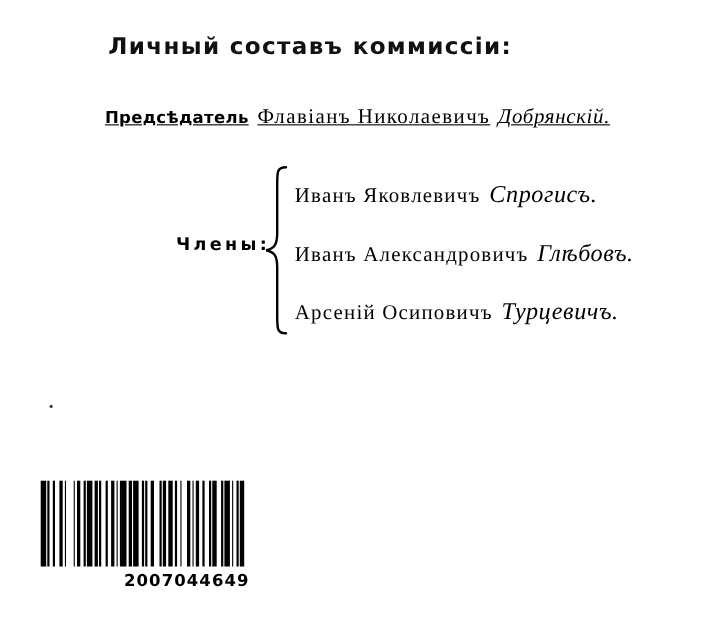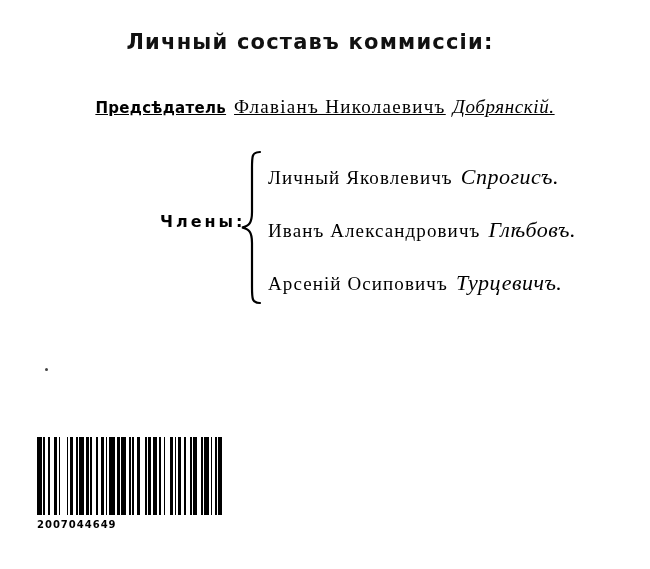--- a/index.html
+++ b/index.html
@@ -26,21 +26,20 @@
     position: absolute;
     top: 30px;
     left: 0;
     width: 564px;
     text-align: center;
     font-family: "DejaVu Sans", sans-serif;
     font-weight: bold;
     font-size: 21px;
     letter-spacing: 1.2px;
     color: #111;
-    margin-left: 28px;
   }
 
   .chairman-line {
     position: absolute;
     top: 96px;
     left: 0;
     width: 650px;
     text-align: center;
     white-space: nowrap;
     text-decoration: underline;
@@ -141,24 +140,24 @@
     width: 190px;
   }
   .barcode-bars span {
     display: block;
     height: 100%;
     background: #000;
   }
   .barcode-number {
     margin-top: 4px;
     width: 190px;
-    text-align: left;
-    font-family: "DejaVu Sans", sans-serif;
-    font-weight: bold;
-    font-size: 10px;
+    text-align: right;
+    font-family: "DejaVu Sans", sans-serif;
+    font-weight: bold;
+    font-size: 15px;
     letter-spacing: 1px;
   }
 </style>
 </head>
 <body>
 
 <div class="page">
 
   <div class="title">Личный составъ коммиссіи:</div>
 
@@ -170,21 +169,21 @@
     <div class="members-label">Члены:</div>
 
     <div class="brace">
       <svg width="26" height="155" viewBox="0 0 26 155" xmlns="http://www.w3.org/2000/svg">
         <path d="M22 2 C14 2, 14 6, 14 18 L14 62 C14 73, 11 76, 4 77.5 C11 79, 14 82, 14 93 L14 137 C14 149, 14 153, 22 153" fill="none" stroke="#000" stroke-width="2.2" stroke-linecap="round"></path>
       </svg>
     </div>
 
     <div class="members-list">
       <div class="member-row">
-        <span class="member-name">Личный Яковлевичъ</span><span class="member-surname">Спрогисъ.</span>
+        <span class="member-name">Иванъ Яковлевичъ</span><span class="member-surname">Спрогисъ.</span>
       </div>
       <div class="member-row">
         <span class="member-name">Иванъ Александровичъ</span><span class="member-surname">Глѣбовъ.</span>
       </div>
       <div class="member-row">
         <span class="member-name">Арсеній Осиповичъ</span><span class="member-surname">Турцевичъ.</span>
       </div>
     </div>
   </div>
 

